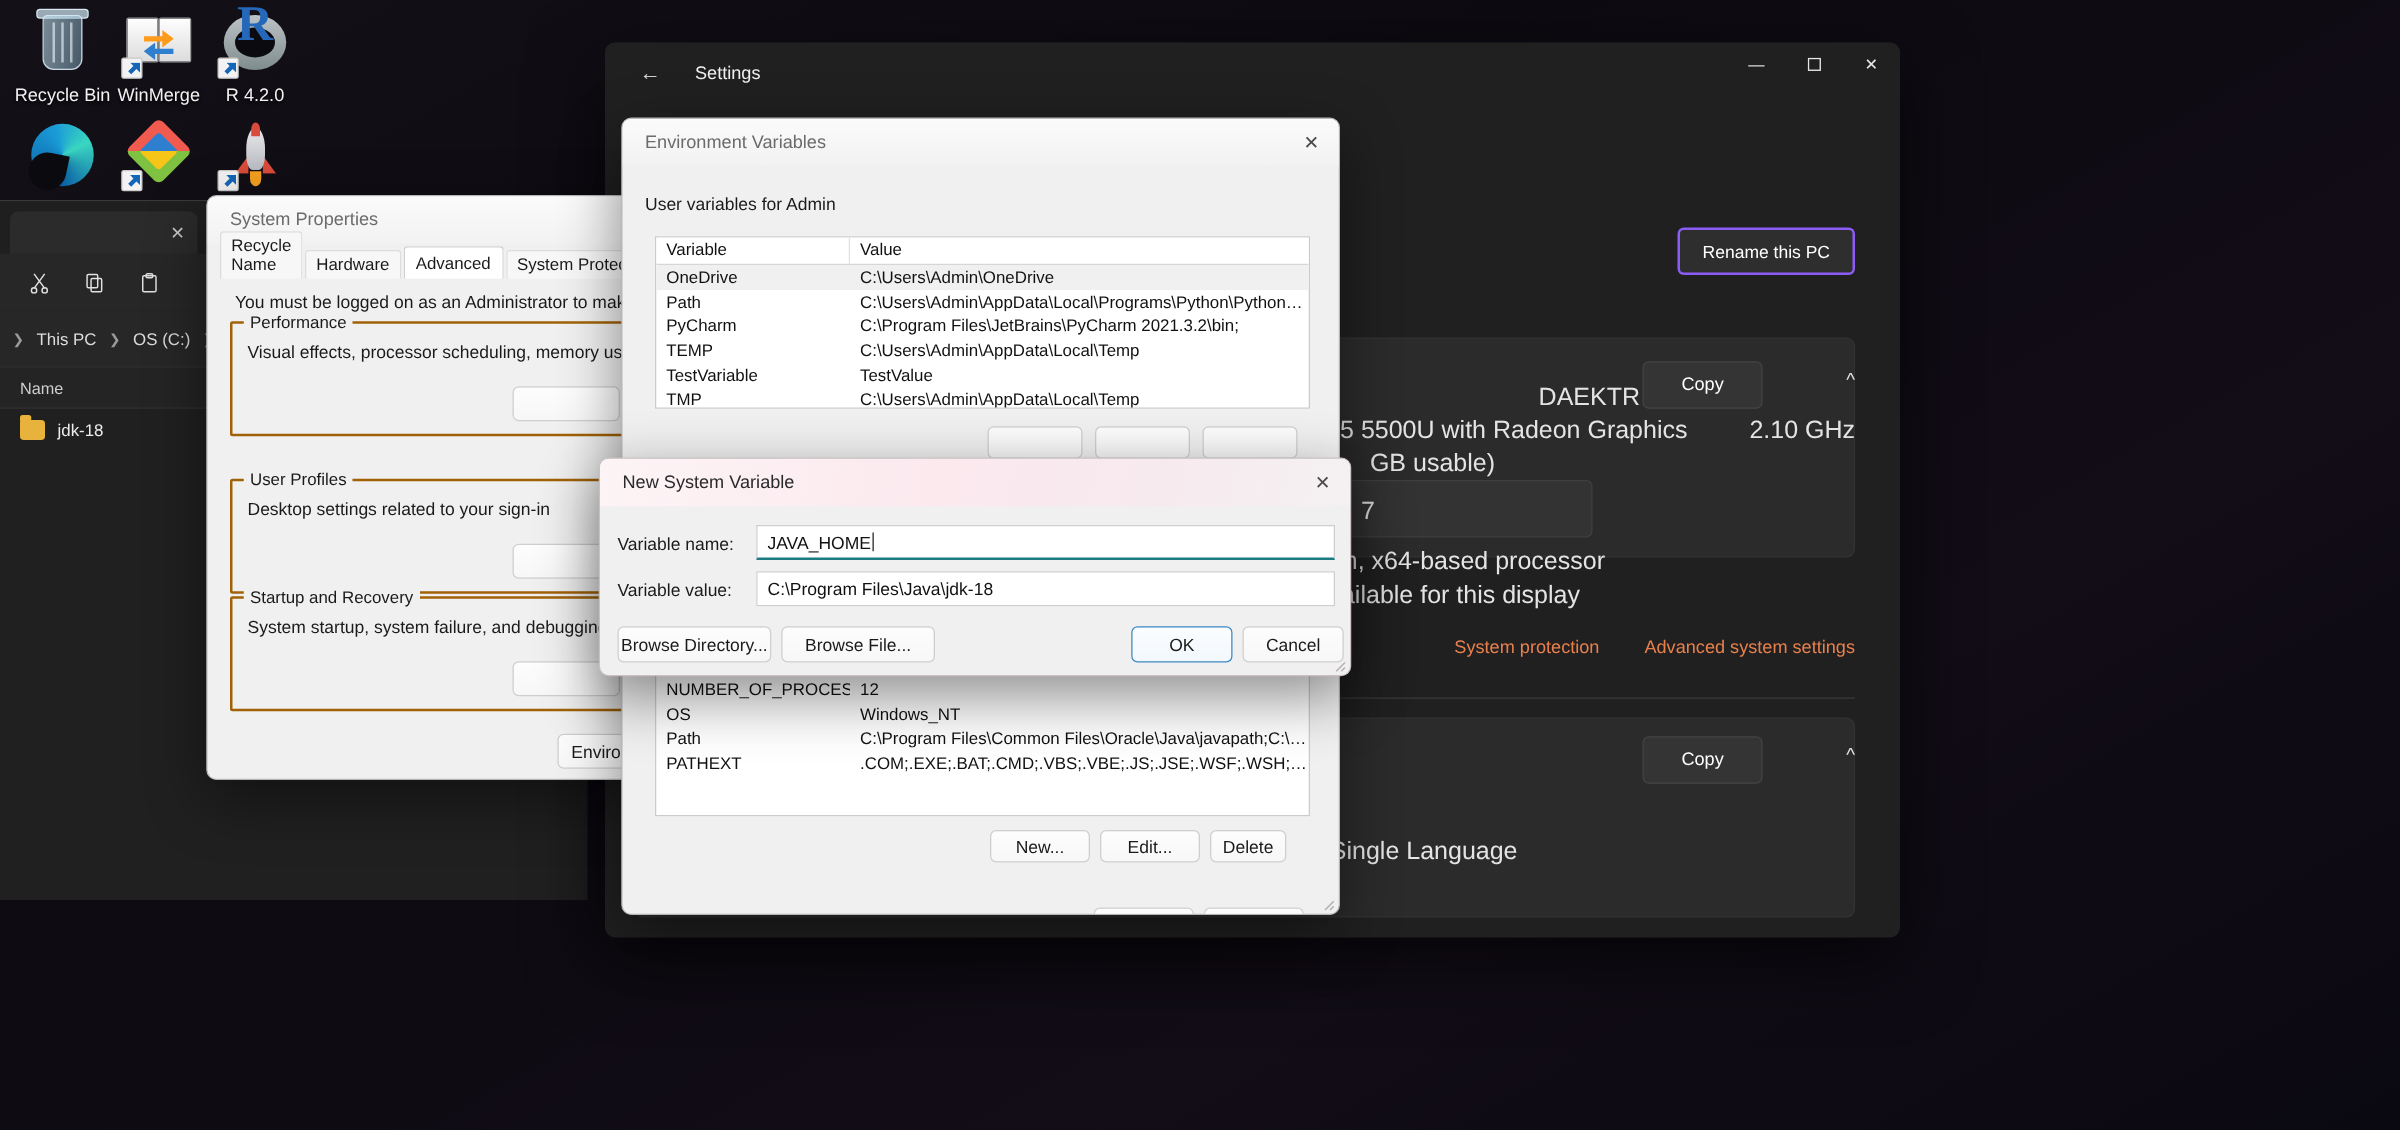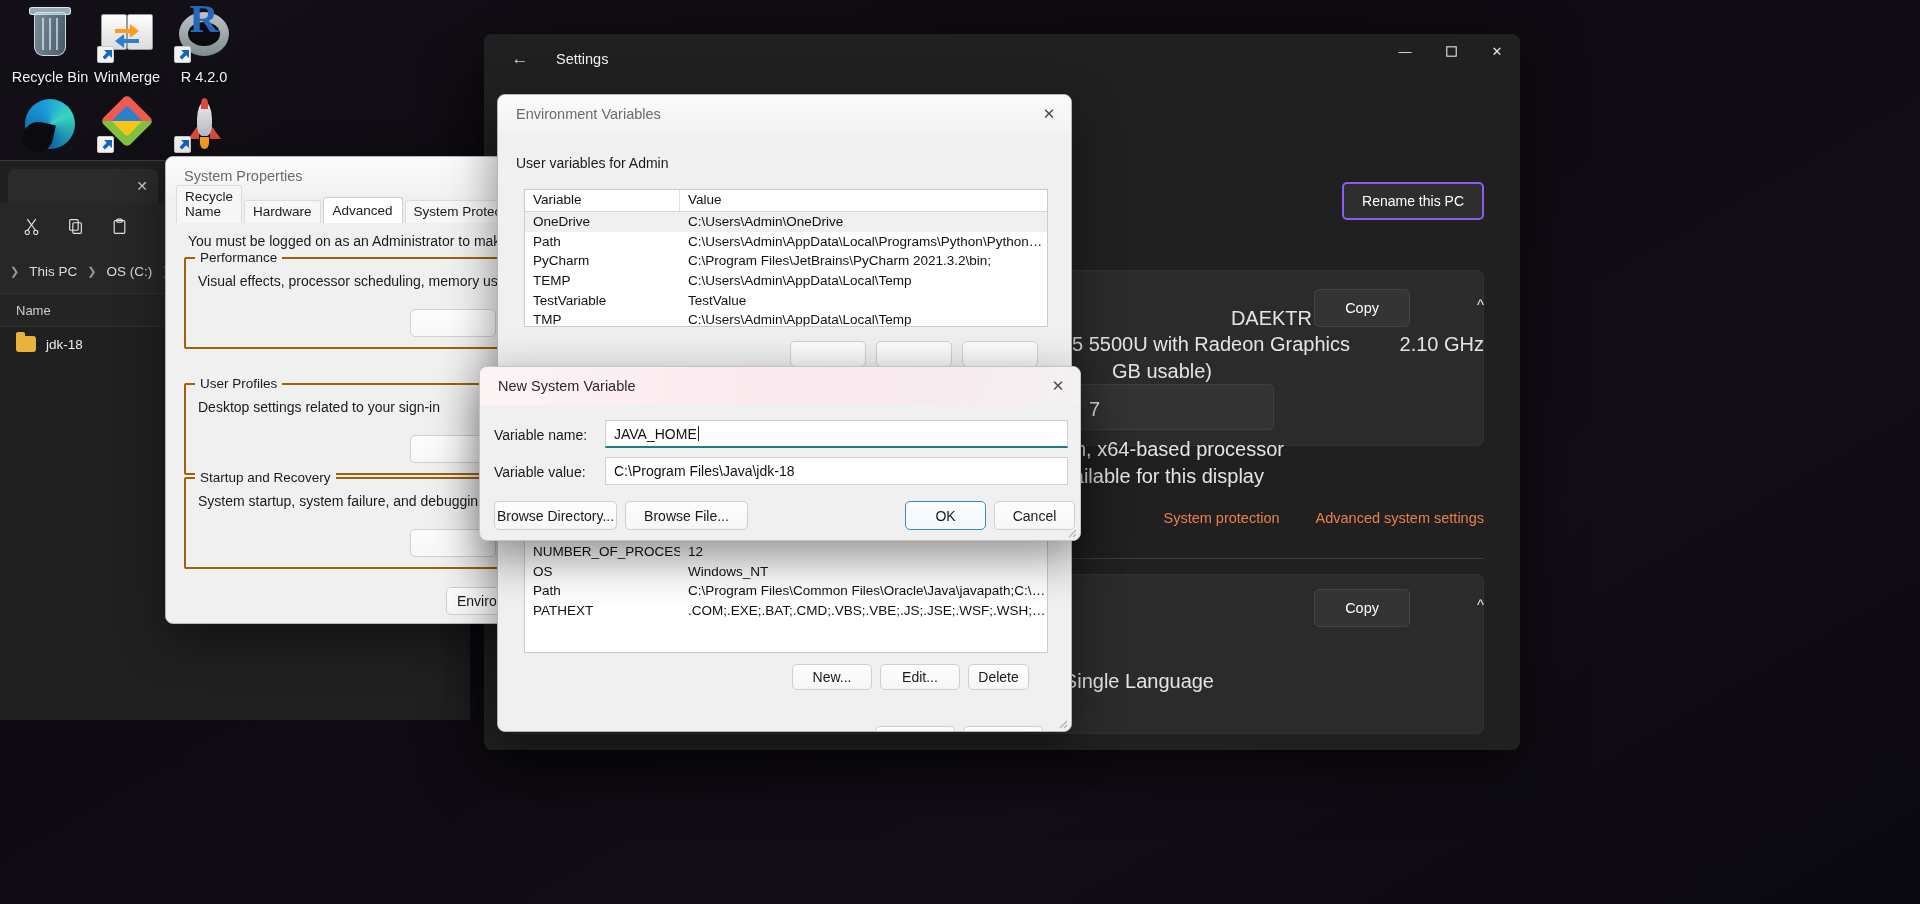--- a/index.html
+++ b/index.html
@@ -400,21 +400,21 @@
 
     <div class="st-rename">Rename this PC</div>
 
     <div class="st-card" style="top:186px; height:176px;"></div>
     <div class="st-copy" style="right:110px; top:205px;">Copy</div>
     <div class="st-chev" style="right:36px; top:212px;">^</div>
 
     <div class="st-spec" style="right:208px; top:223px;">DAEKTR</div>
     <div class="st-spec" style="right:170px; top:249px;">5 5500U with Radeon Graphics</div>
     <div class="st-spec" style="right:36px; top:249px;">2.10 GHz</div>
-    <div class="st-spec" style="right:308px; top:276px;">GB usable)</div>
+    <div class="st-spec" style="right:324px; top:276px;">GB usable)</div>
 
     <div class="st-darkbox" style="right:246px; top:300px; width:200px; height:46px;"></div>
     <div class="st-spec" style="right:420px; top:314px;">7</div>
 
     <div class="st-spec" style="right:236px; top:354px;"> system, x64-based processor</div>
     <div class="st-spec" style="right:256px; top:381px;">h input is available for this display</div>
 
     <div class="st-linkrow" style="right:36px; top:426px;">
       <span class="st-link">System protection</span>
       <span class="st-link">Advanced system settings</span>

